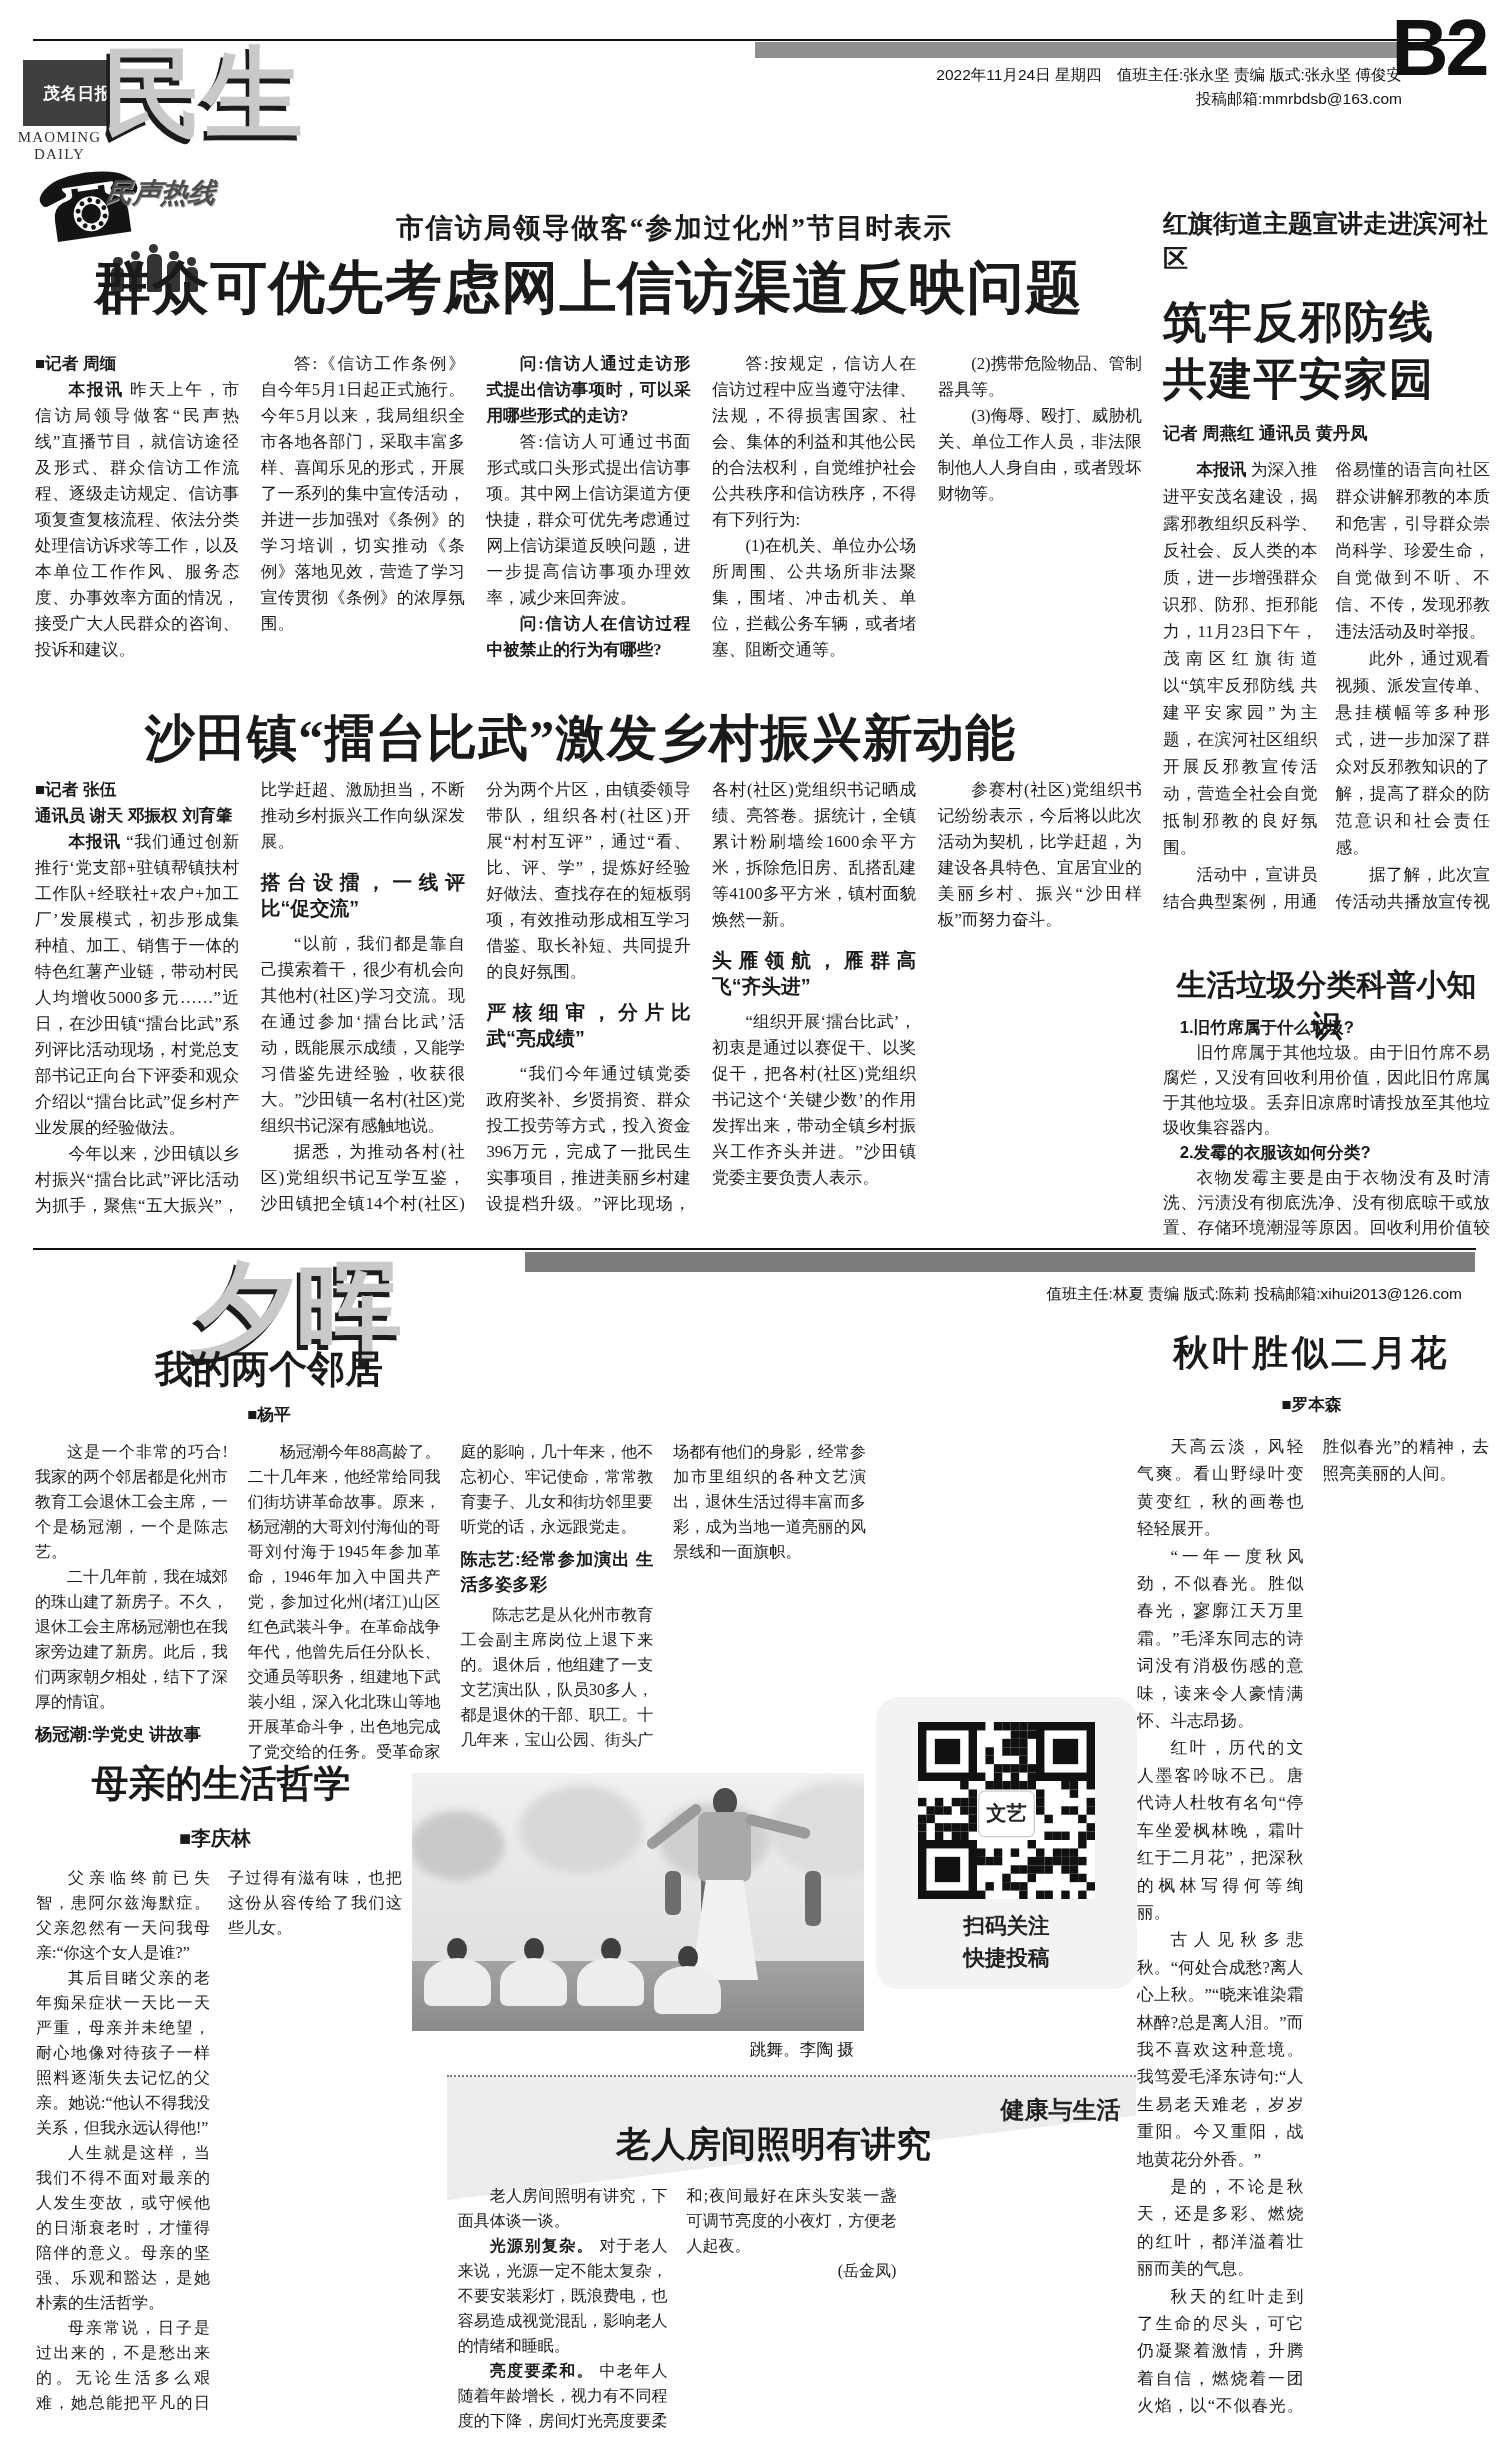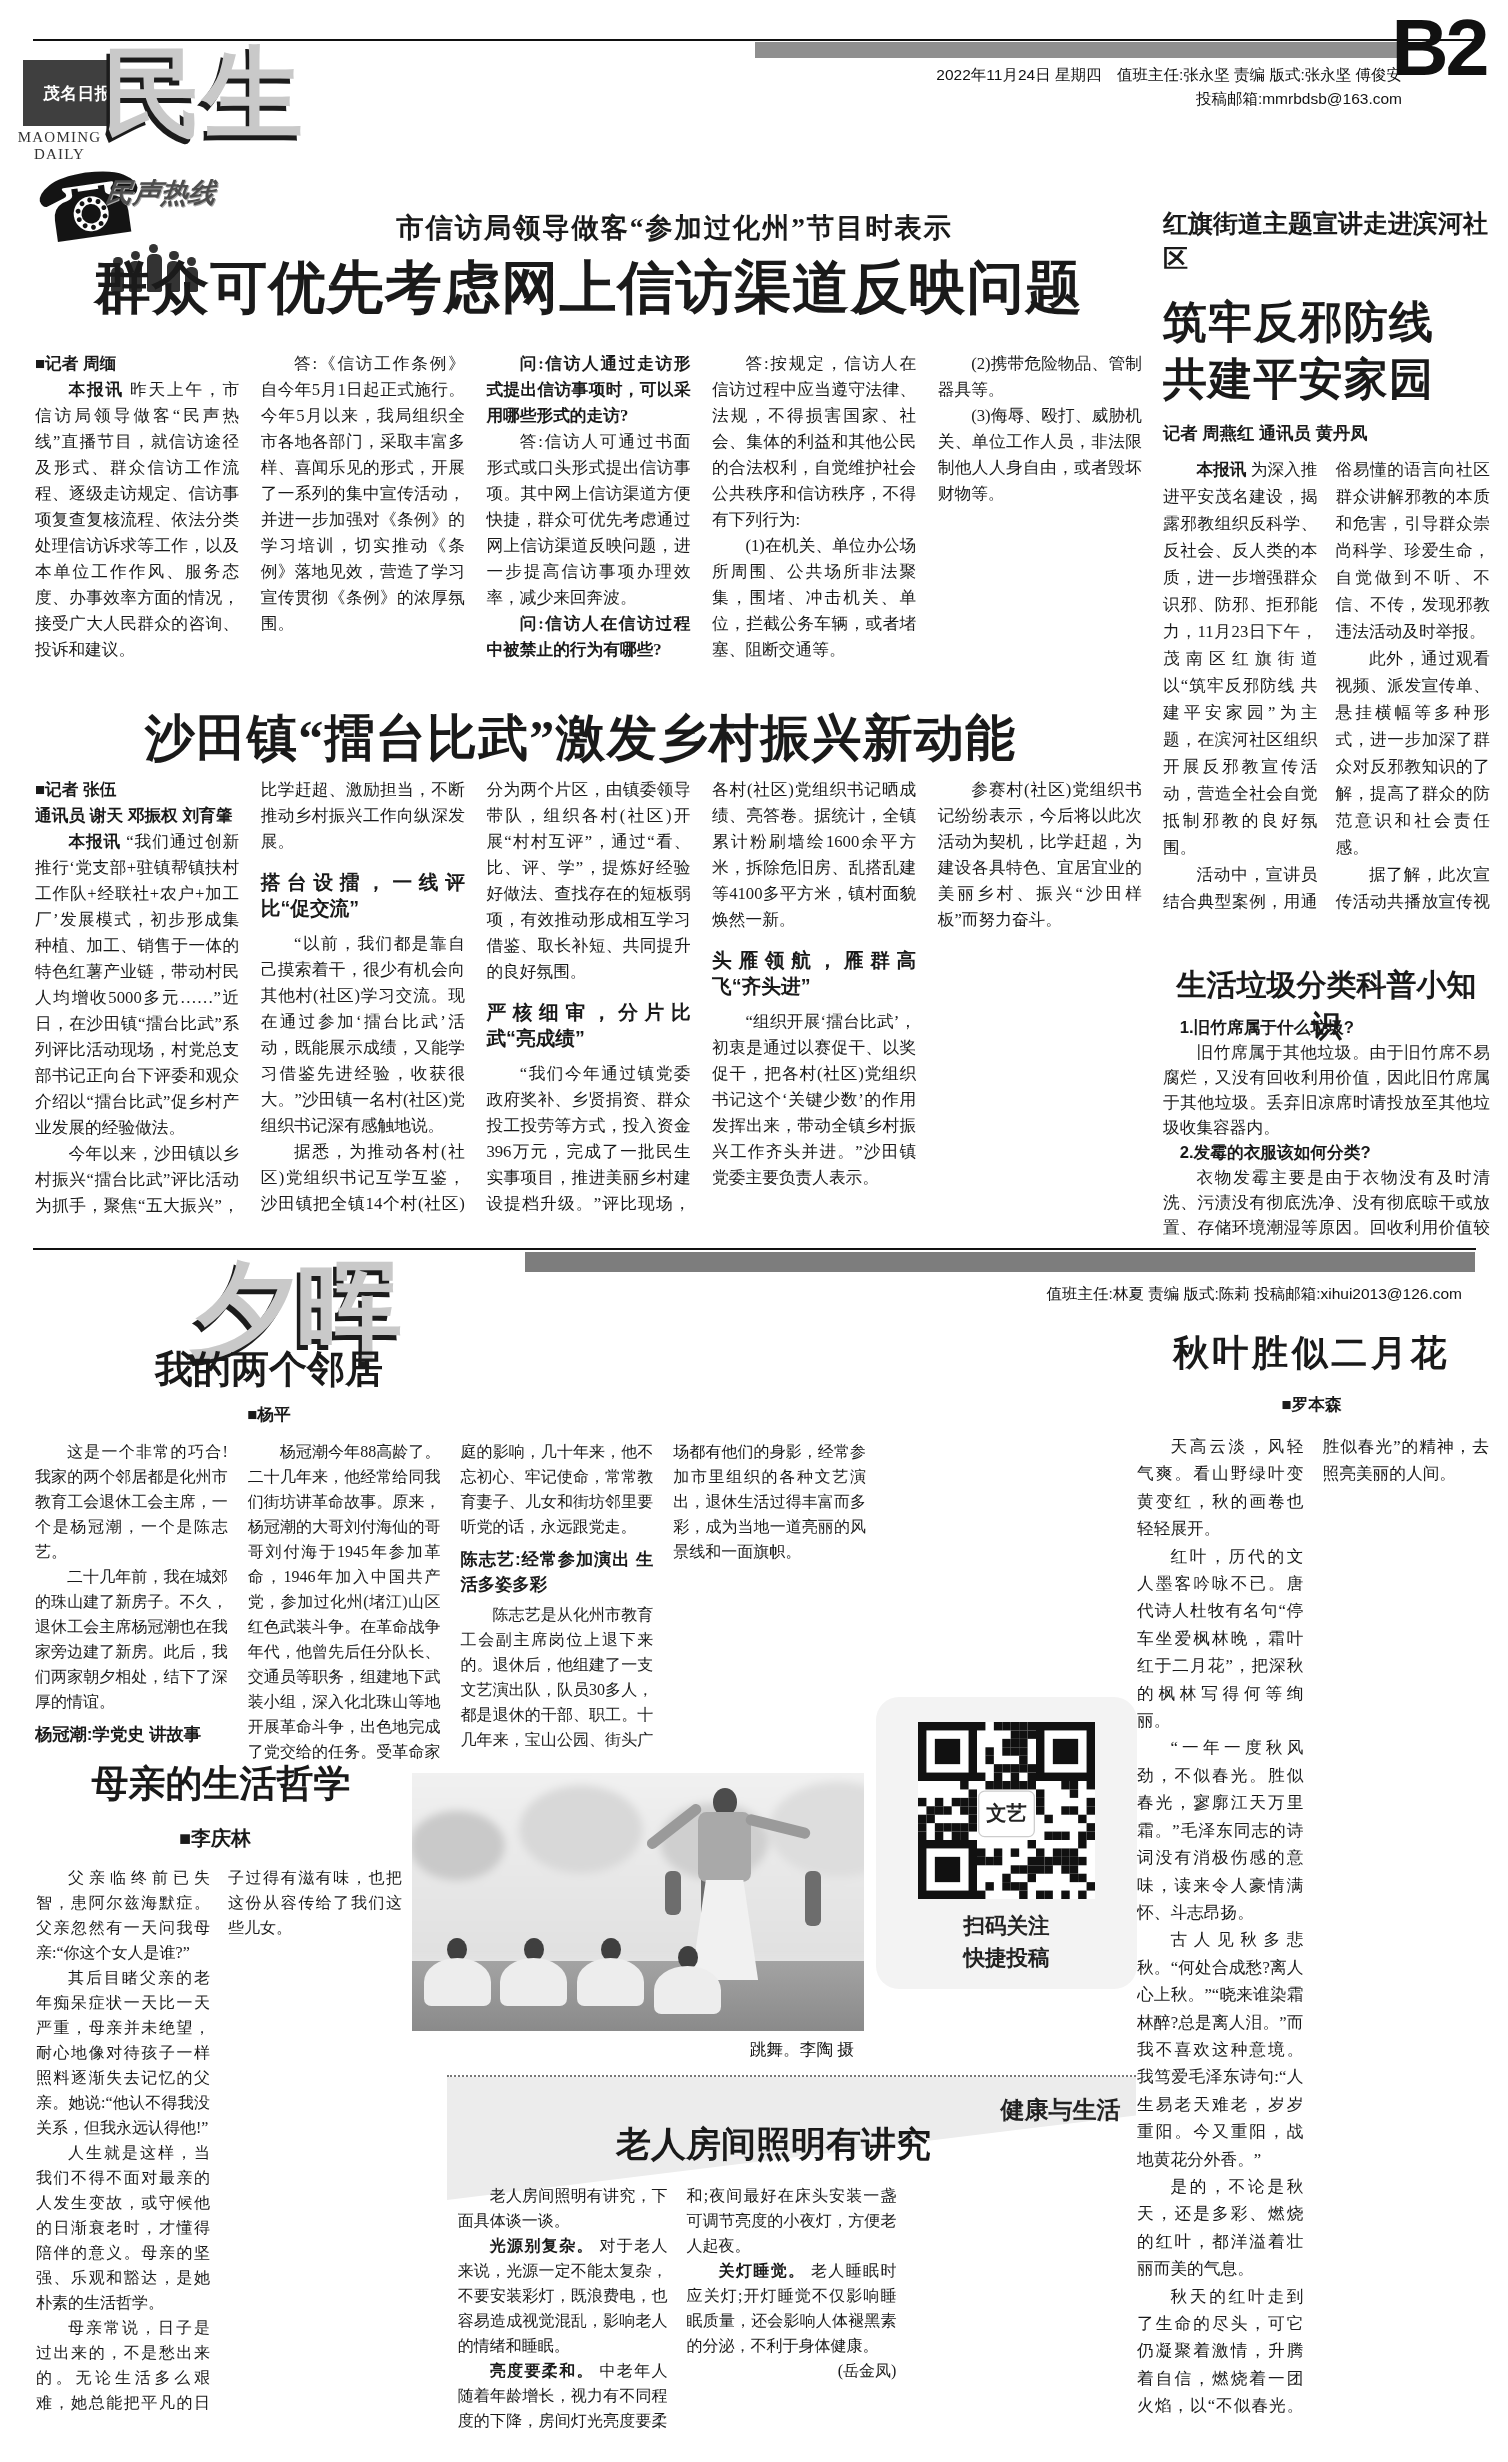--- a/index.html
+++ b/index.html
@@ -416,30 +416,29 @@
   </div>
 
   <div class="health">
     <div class="health-wedge"></div>
     <div class="health-tag">健康与生活</div>
     <div class="health-headline">老人房间照明有讲究</div>
     <div class="health-body body-cols">
         <p class="para body">老人房间照明有讲究，下面具体谈一谈。</p>
         <p class="para lead"><b>光源别复杂。 </b>对于老人来说，光源一定不能太复杂，不要安装彩灯，既浪费电，也容易造成视觉混乱，影响老人的情绪和睡眠。</p>
         <p class="para lead"><b>亮度要柔和。 </b>中老年人随着年龄增长，视力有不同程度的下降，房间灯光亮度要柔和;夜间最好在床头安装一盏可调节亮度的小夜灯，方便老人起夜。</p>
-        <p class="para lead"><b>关灯睡觉。 </b>老人睡眠时应关灯;开灯睡觉不仅影响睡眠质量，还会影响人体褪黑素的分泌，不利于身体健康。</p>
         <p class="para end">(岳金凤)</p>
       </div>
   </div>
 
   <div class="a-headline">秋叶胜似二月花</div>
   <div class="a-byline">■罗本森</div>
   <div class="a-body body-cols">
       <p class="para body">天高云淡，风轻气爽。看山野绿叶变黄变红，秋的画卷也轻轻展开。</p>
+      <p class="para body">“一年一度秋风劲，不似春光。胜似春光，寥廓江天万里霜。”毛泽东同志的诗词没有消极伤感的意味，读来令人豪情满怀、斗志昂扬。</p>
       <p class="para body">红叶，历代的文人墨客吟咏不已。唐代诗人杜牧有名句“停车坐爱枫林晚，霜叶红于二月花”，把深秋的枫林写得何等绚丽。</p>
-      <p class="para body">“一年一度秋风劲，不似春光。胜似春光，寥廓江天万里霜。”毛泽东同志的诗词没有消极伤感的意味，读来令人豪情满怀、斗志昂扬。</p>
       <p class="para body">古人见秋多悲秋。“何处合成愁?离人心上秋。”“晓来谁染霜林醉?总是离人泪。”而我不喜欢这种意境。我笃爱毛泽东诗句:“人生易老天难老，岁岁重阳。今又重阳，战地黄花分外香。”</p>
       <p class="para body">是的，不论是秋天，还是多彩、燃烧的红叶，都洋溢着壮丽而美的气息。</p>
       <p class="para body">秋天的红叶走到了生命的尽头，可它仍凝聚着激情，升腾着自信，燃烧着一团火焰，以“不似春光。胜似春光”的精神，去照亮美丽的人间。</p>
     </div>
 
 </div>
 
 
 </body></html>

